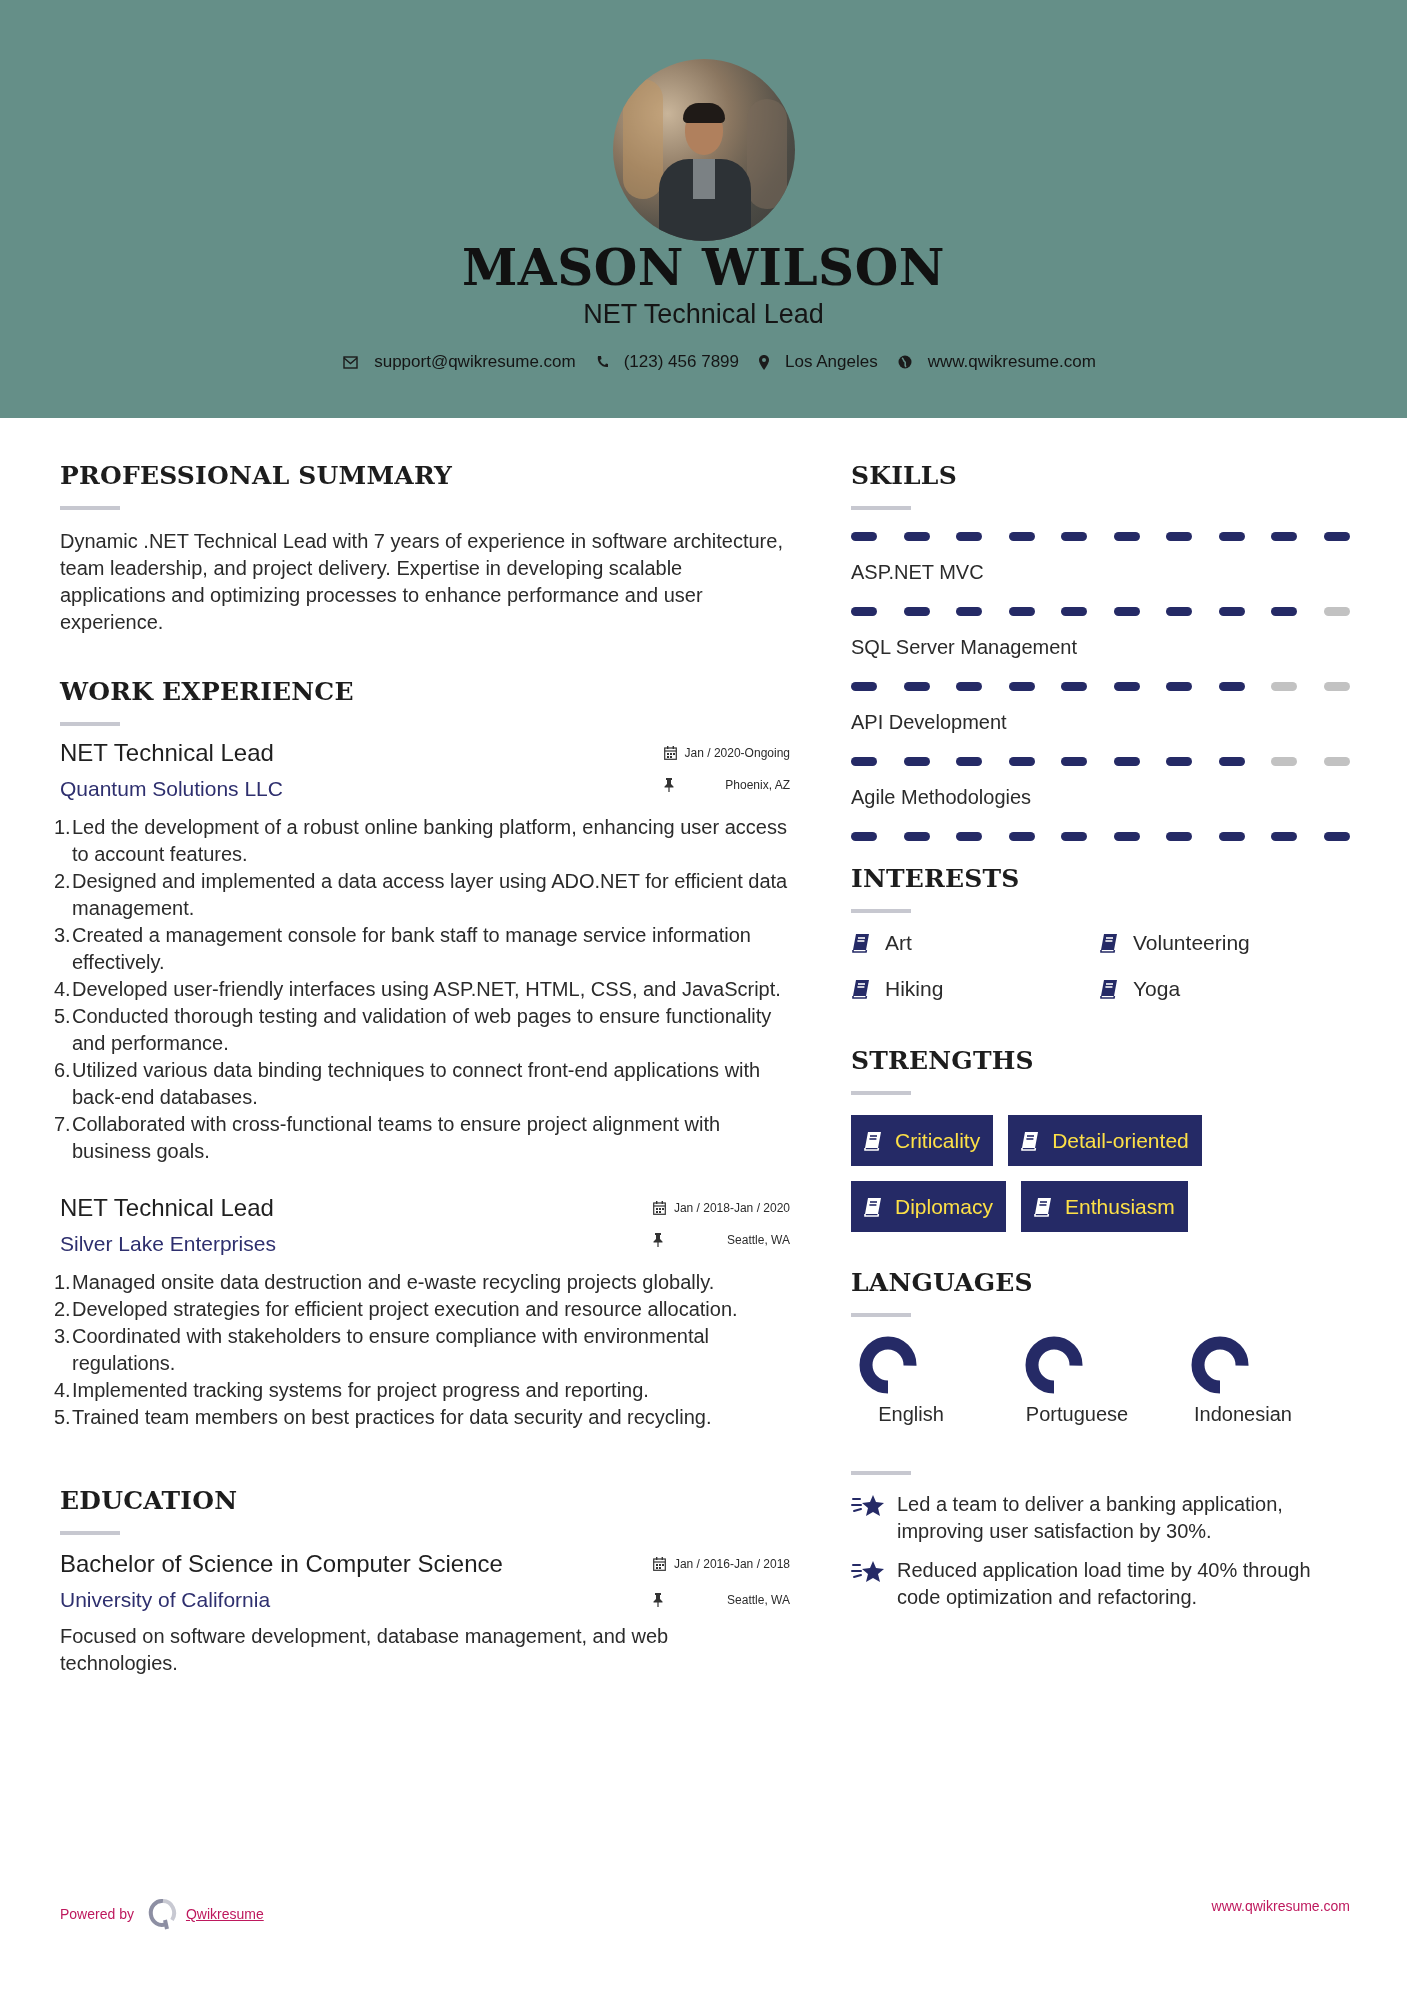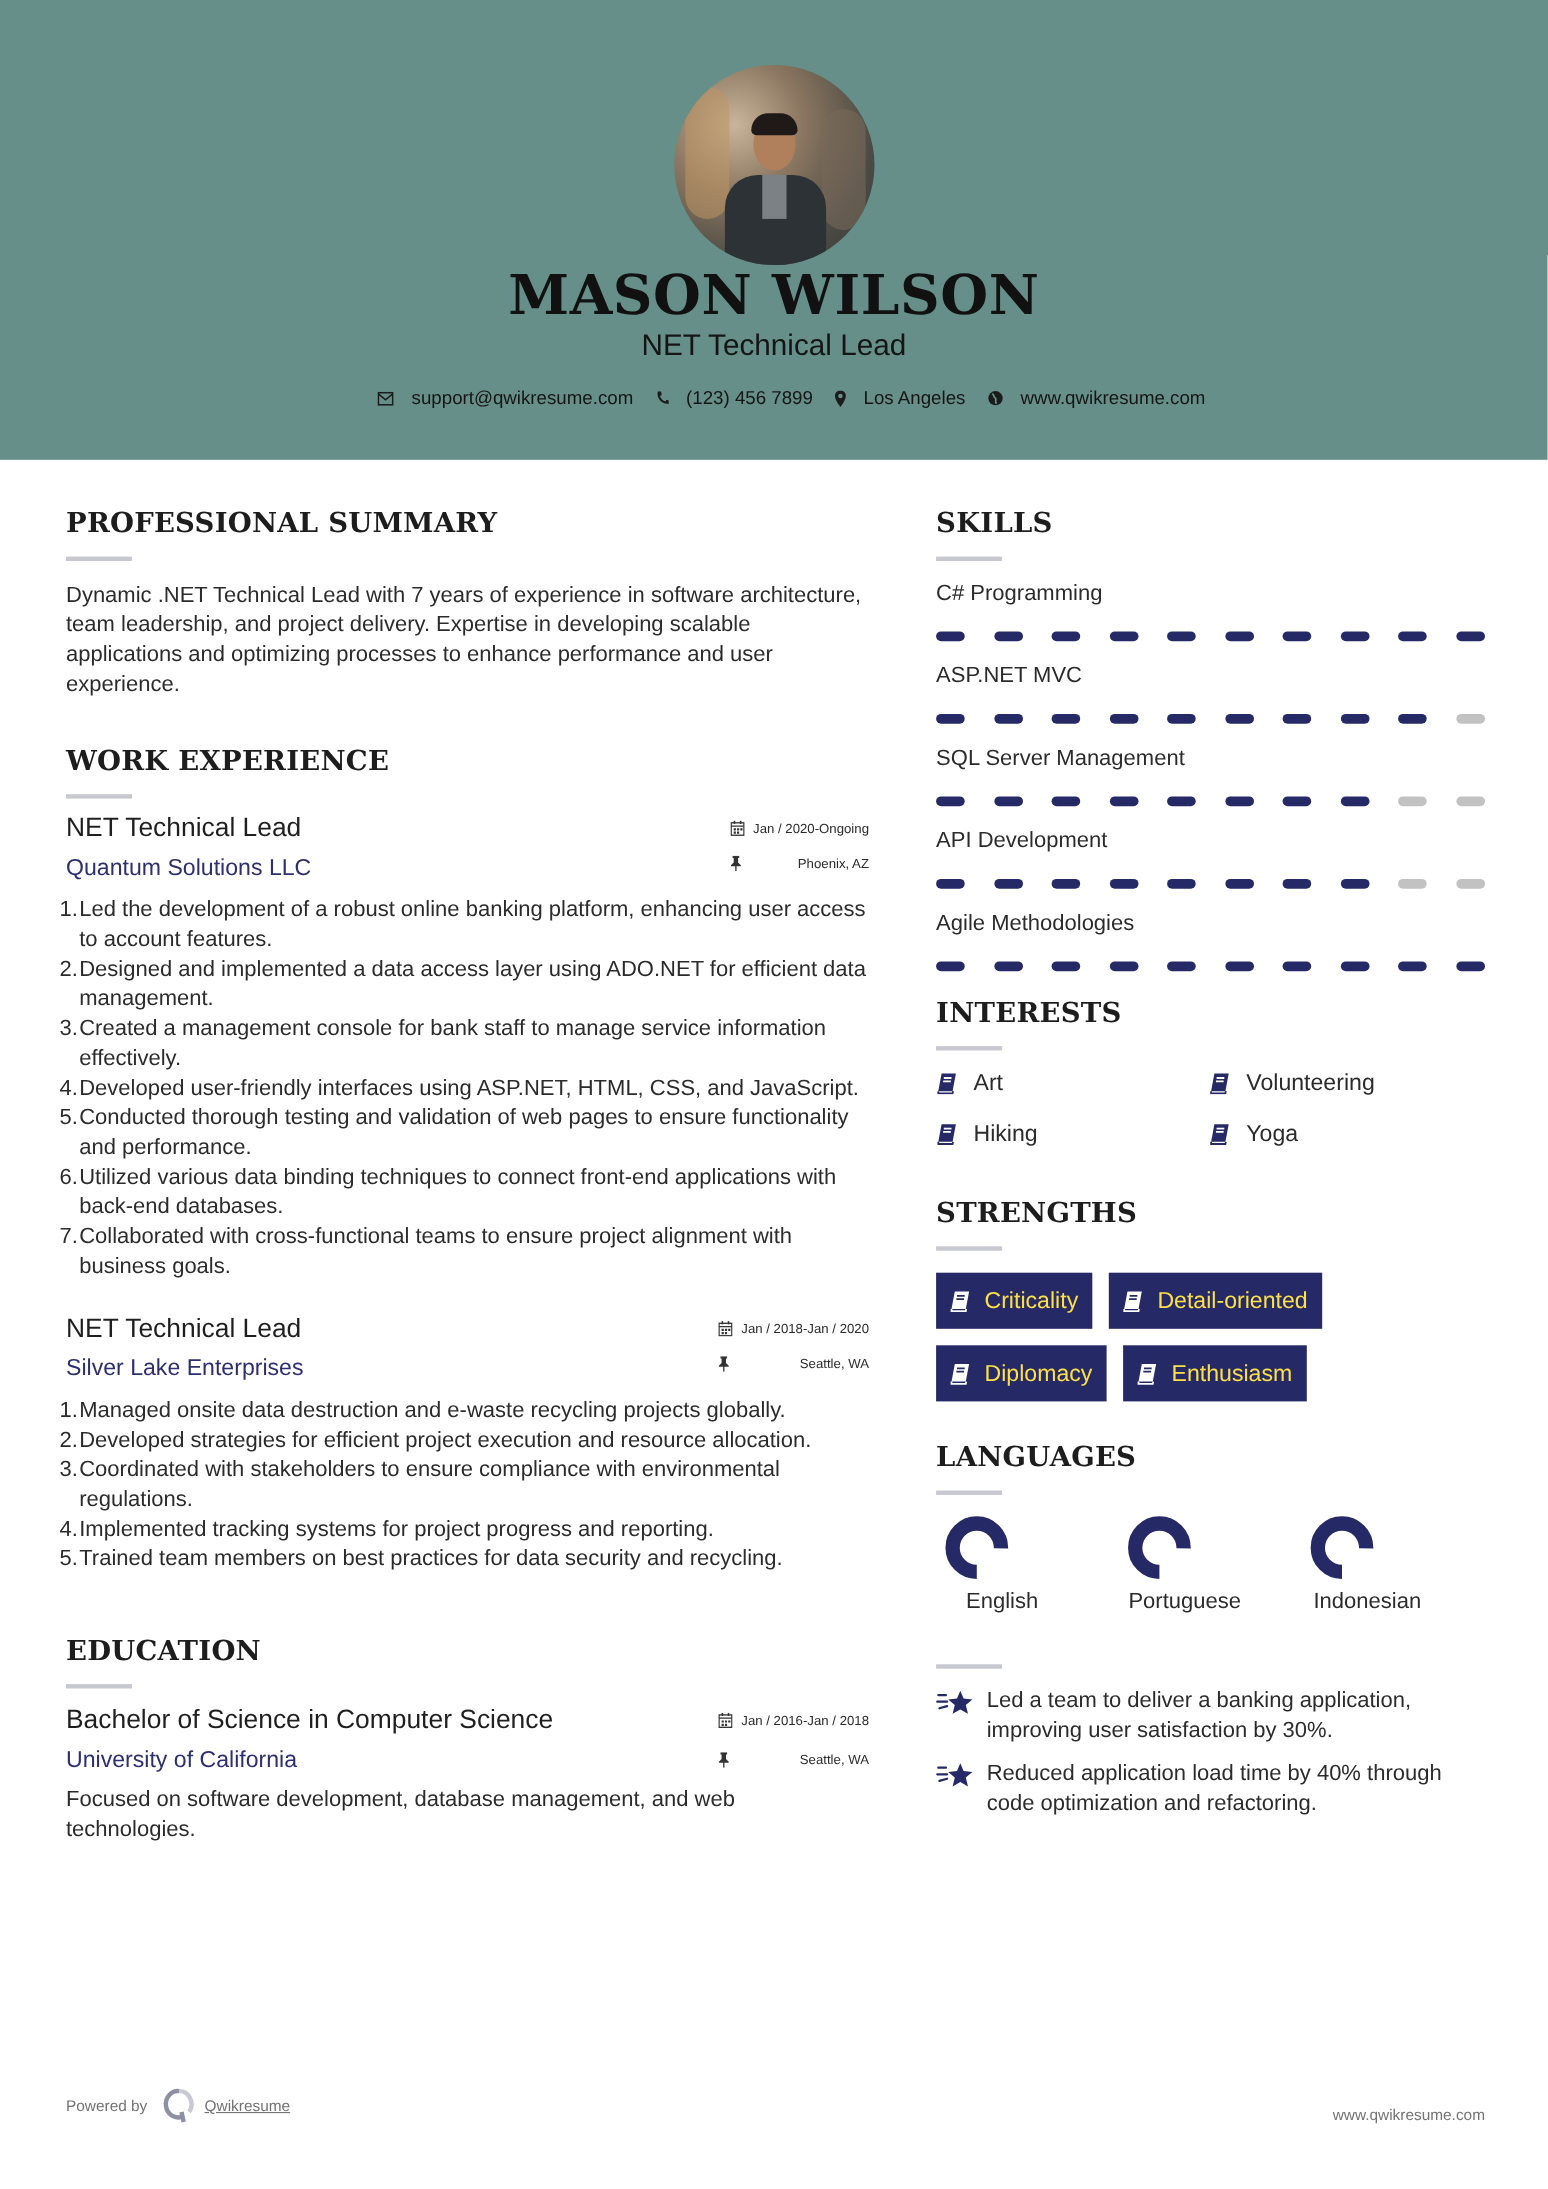--- a/index.html
+++ b/index.html
@@ -56,21 +56,21 @@
 
     .langs { display: flex; }
     .lang { width: 166px; display: flex; flex-direction: column; align-items: flex-start; }
     .lang .ring { margin-left: 7px; }
     .lang-label { font-size: 20px; line-height: 26px; color: #2b2b2b; width: 120px; text-align: center; margin-top: 6px; word-break: break-all; }
 
     .ach { display: flex; align-items: flex-start; margin-bottom: 12px; }
     .ach svg { flex: 0 0 36px; margin-right: 10px; margin-top: 2px; }
     .ach-text { font-size: 20px; line-height: 27px; color: #2b2b2b; width: 460px; }
 
-    .footer { position: absolute; left: 60px; top: 1898px; width: 1290px; display: flex; justify-content: space-between; align-items: flex-end; font-size: 14px; color: #737373; }
+    .footer { position: absolute; left: 60px; top: 1898px; width: 1290px; display: flex; justify-content: space-between; align-items: flex-start; font-size: 14px; color: #be185d; }
     .footer .pb { display: flex; align-items: center; }
     .footer .brand { text-decoration: underline; margin-left: 8px; }
   </style>
 </head>
 <body>
 
 <div class="header">
   <div class="photo">
     <div class="bokeh1"></div>
       <div class="bokeh2"></div>
@@ -260,21 +260,20 @@
     <p class="para" style="margin-top:8px;">Focused on software development, database management, and web technologies.</p>
   </section>
 </div>
 
 <div class="col-right">
   <section>
     <div class="sec-title">SKILLS</div>
     <div class="sec-rule" style="margin-bottom:16px;"></div>
     <div id="skills-list">
         <div class="skill">
-          <div class="skill-name">C# Programming</div>
           <div class="dots">
             <span class="dot"></span>
             <span class="dot"></span>
             <span class="dot"></span>
             <span class="dot"></span>
             <span class="dot"></span>
             <span class="dot"></span>
             <span class="dot"></span>
             <span class="dot"></span>
             <span class="dot"></span>

